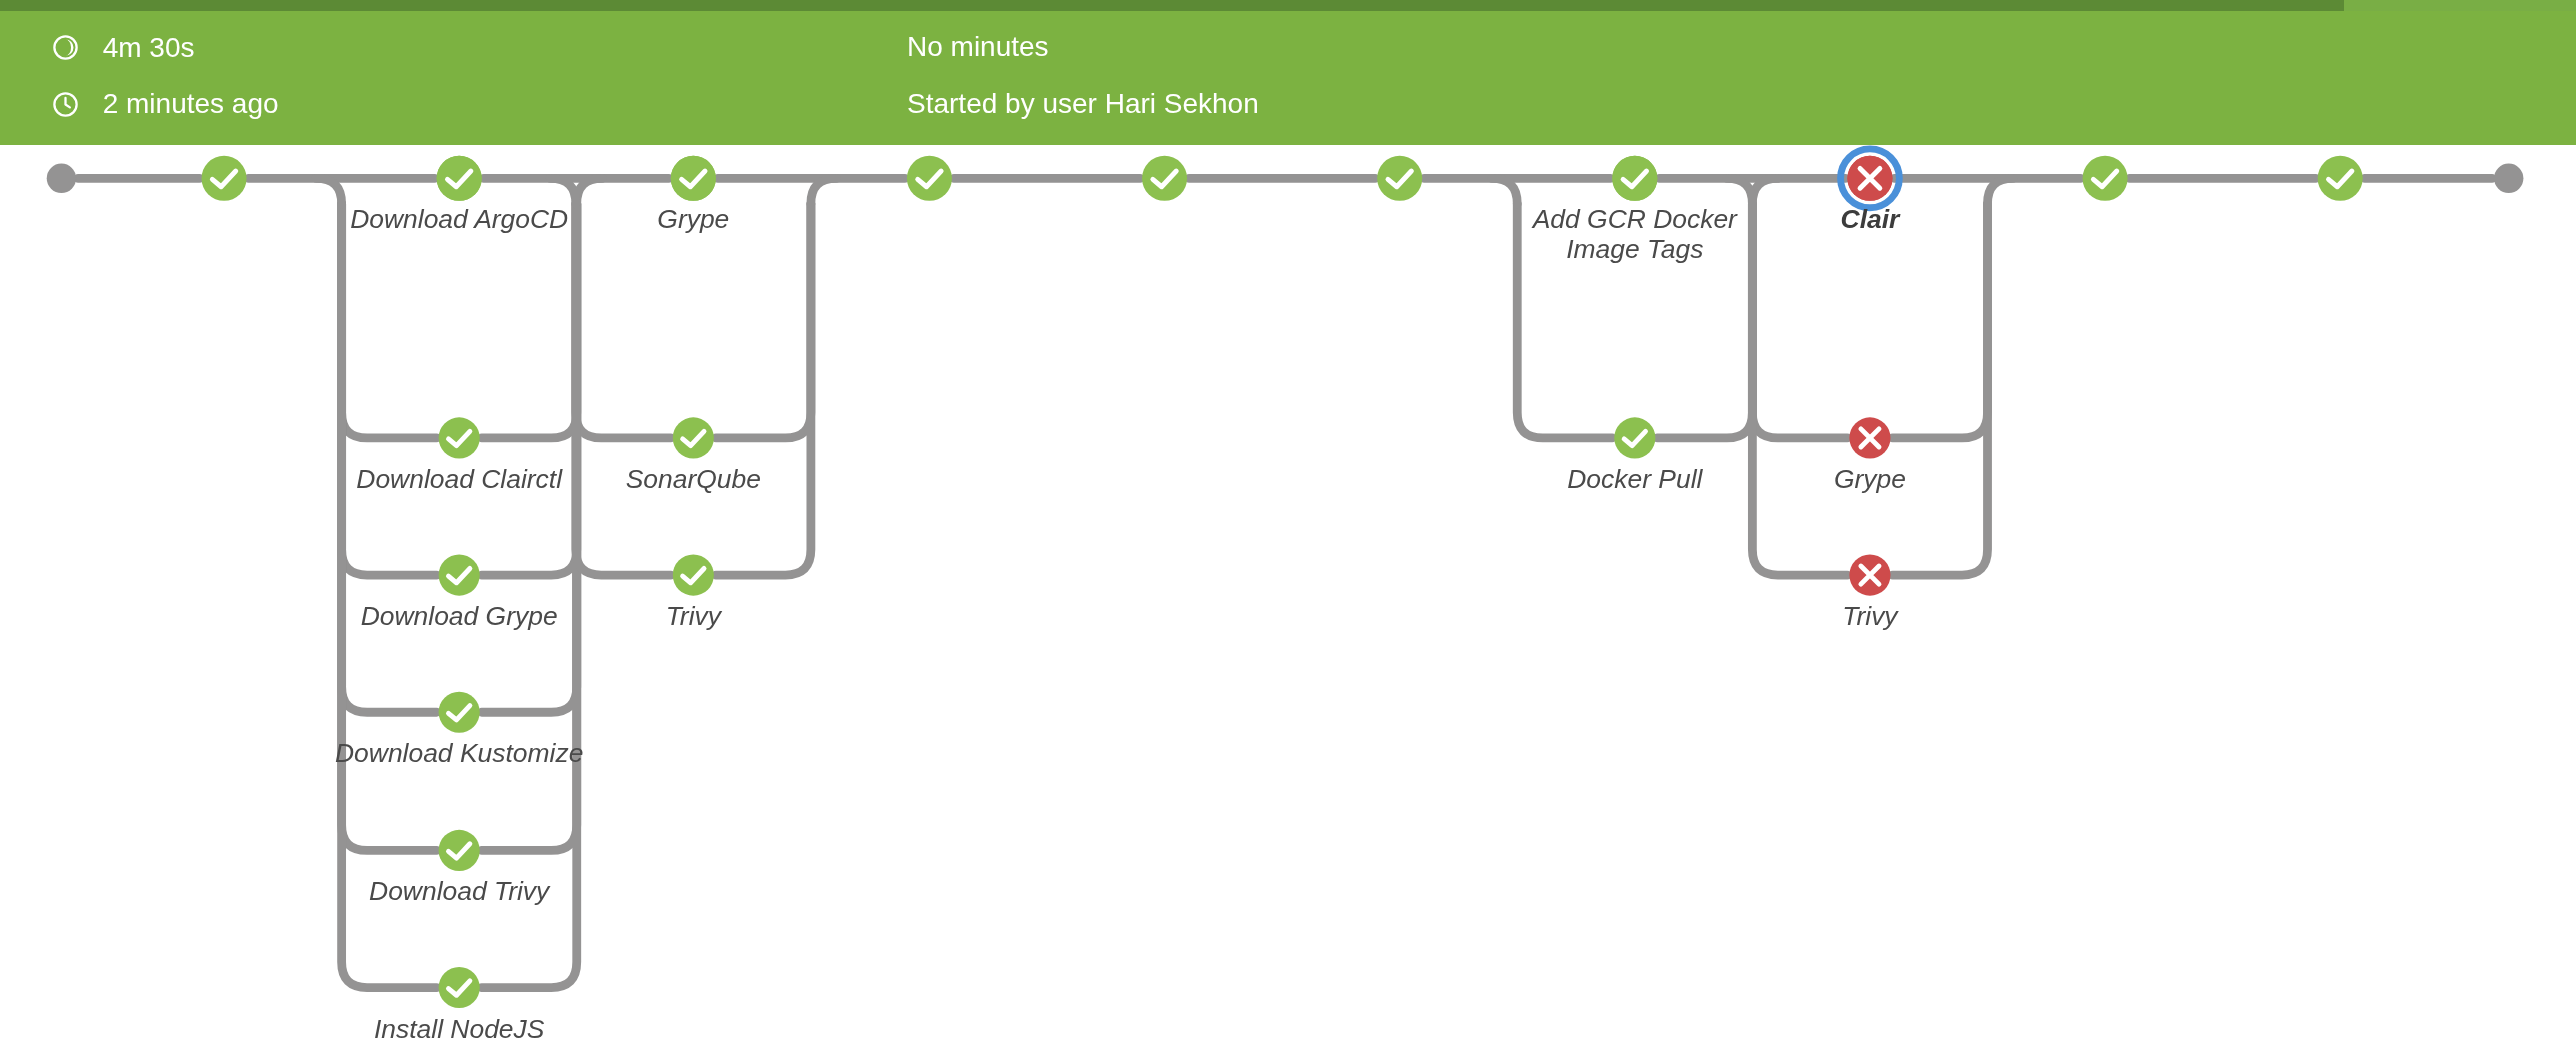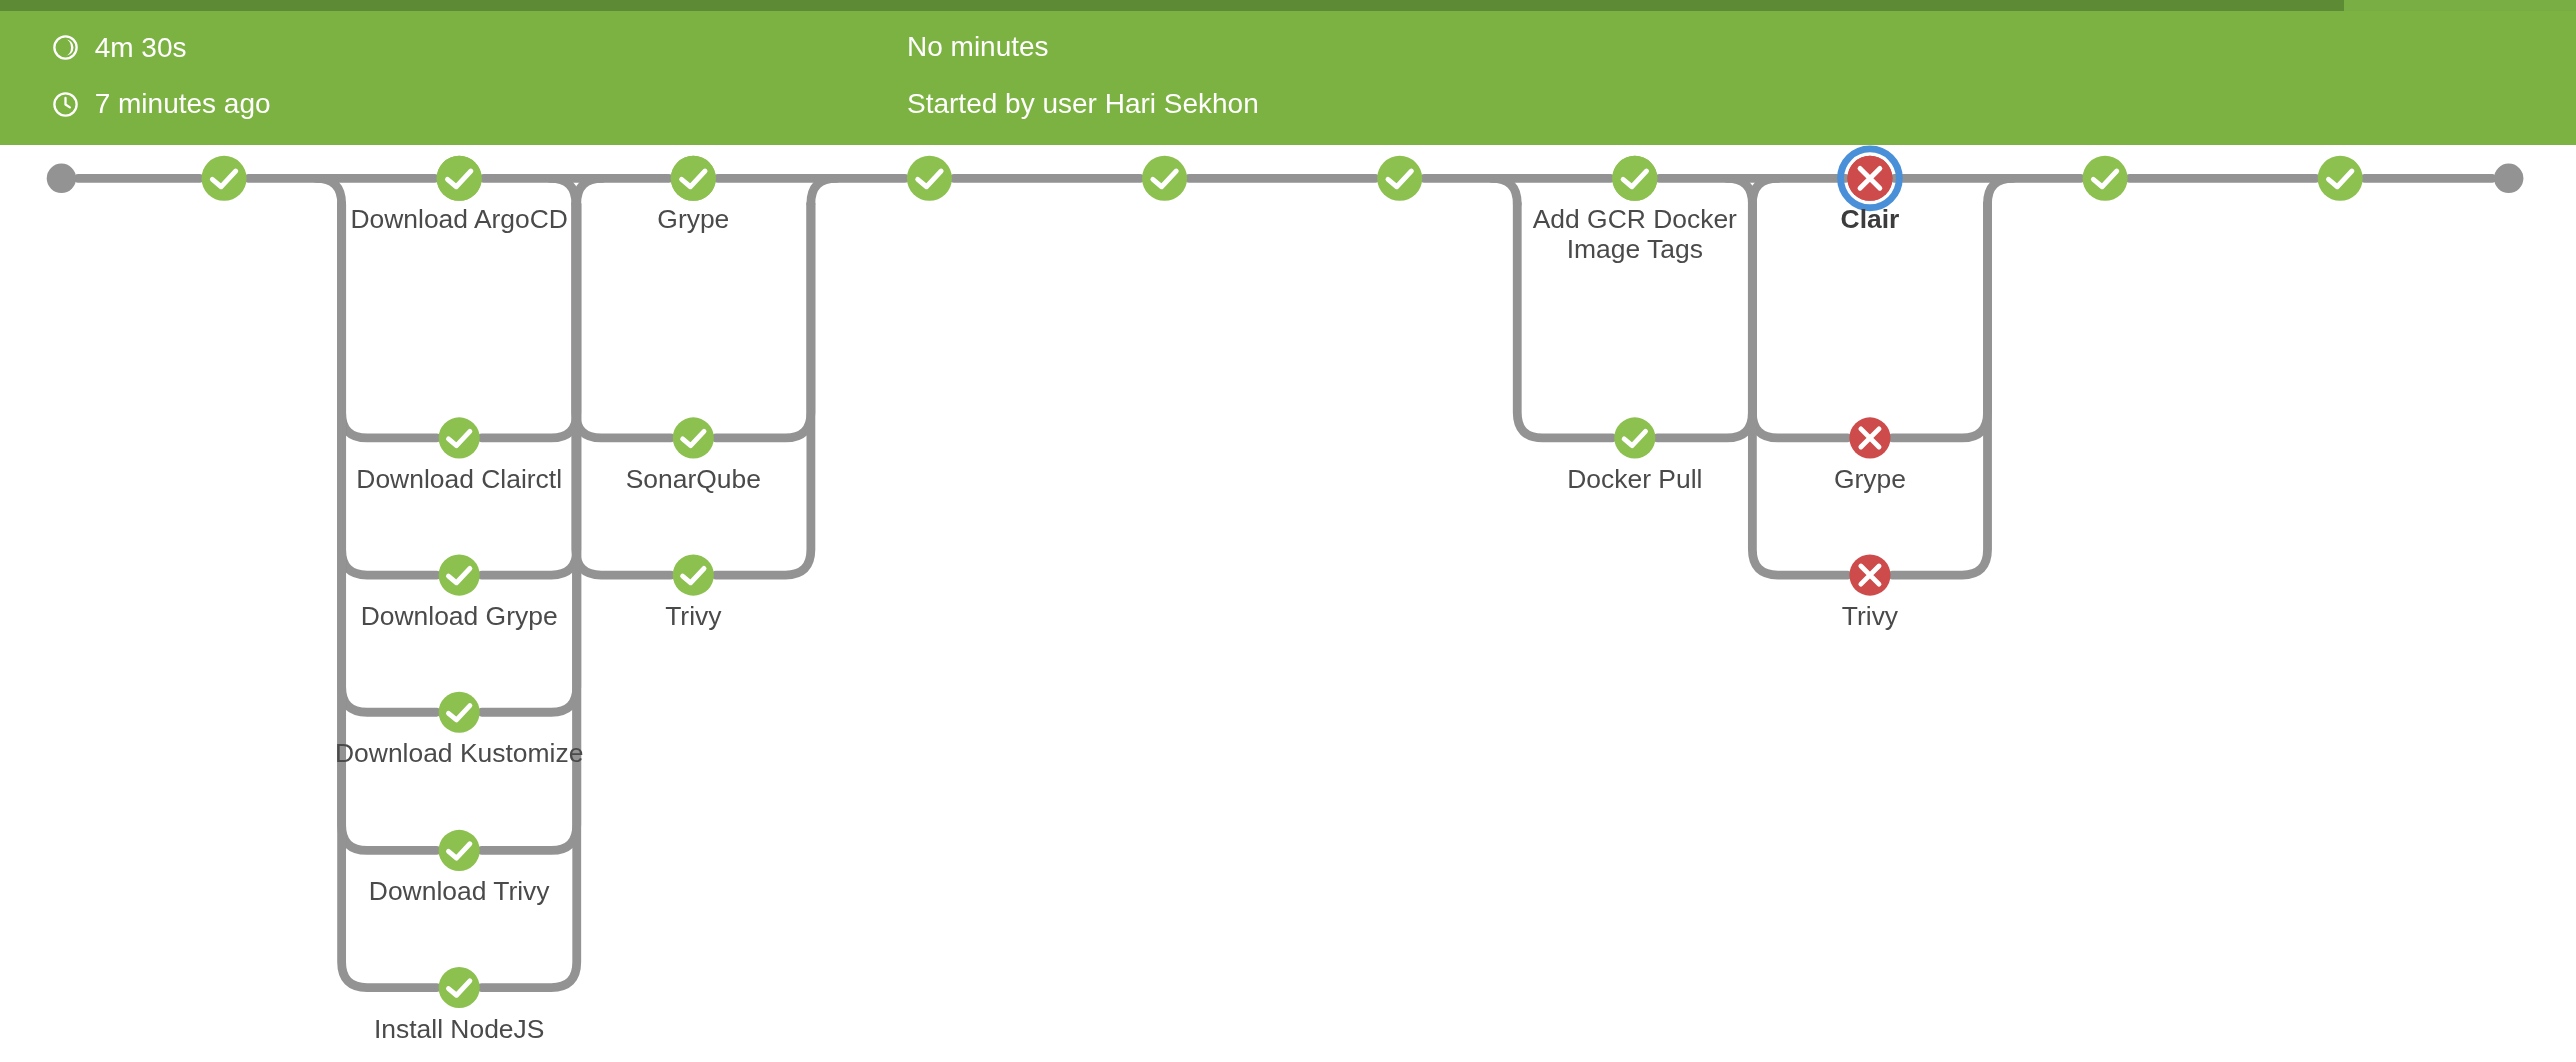--- a/index.html
+++ b/index.html
@@ -24,32 +24,32 @@
     position:absolute;left:0;top:0;height:10.8px;background:#5C8A35;
   }
   .header-grid{
     position:absolute;left:0;top:10.8px;width:2576px;height:134px;
   }
   .hdr-col{position:absolute;top:0;height:134px;}
   .hdr-col.left{left:51px;}
   .hdr-col.mid{left:907px;}
   .hdr-row{
     position:absolute;left:0;display:flex;align-items:center;
-    color:#ffffff;font-size:28px;line-height:28px;white-space:nowrap;
+    color:#ffffff;font-size:28px;line-height:28px;white-space:nowrap;gap:8px;
   }
   .hdr-row.r1{top:22.5px;}
   .hdr-row.r2{top:79px;}
   .hdr-ico{
     width:29px;height:29px;margin-right:14.7px;flex:0 0 auto;display:block;
   }
   .hdr-text{display:block;}
 
   
   .pipeline-graph{
-    position:absolute;left:0;top:145px;width:2576px;height:917px;
+    position:absolute;left:0;top:145px;width:2576px;height:917px;font-style:italic;
   }
   .pipeline-graph svg{display:block;width:2576px;height:917px;}
 
   .edge{
     fill:none;stroke:#949393;stroke-width:9;
     stroke-linecap:round;stroke-linejoin:round;
   }
   .node-circle{stroke:none;}
   .node-circle.success{fill:#8CC04F;}
   .node-circle.failure{fill:#CE4B4B;}
@@ -86,21 +86,21 @@
             <circle cx="12" cy="12" r="9.2" fill="none" stroke="#ffffff" stroke-width="1.9"></circle>
             <path d="M12 5.4 A6.6 6.6 0 0 1 12 18.6 A4.6 6.6 0 0 0 12 5.4 Z" fill="#ffffff"></path>
           </svg>
           <span class="hdr-text">4m 30s</span>
         </div>
         <div class="hdr-row r2">
           <svg class="hdr-ico" viewBox="0 0 24 24">
             <circle cx="12" cy="12" r="9.2" fill="none" stroke="#ffffff" stroke-width="1.9"></circle>
             <path d="M12 6.6 L12 12 L15.6 14.4" fill="none" stroke="#ffffff" stroke-width="1.9" stroke-linecap="round" stroke-linejoin="round"></path>
           </svg>
-          <span class="hdr-text">7 minutes ago</span>
+          <span class="hdr-text">2 minutes ago</span>
         </div>
       </div>
 
       <div class="hdr-col mid">
         <div class="hdr-row r1">
           <span class="hdr-text">No minutes</span>
         </div>
         <div class="hdr-row r2">
           <span class="hdr-text">Started by user Hari Sekhon</span>
         </div>

